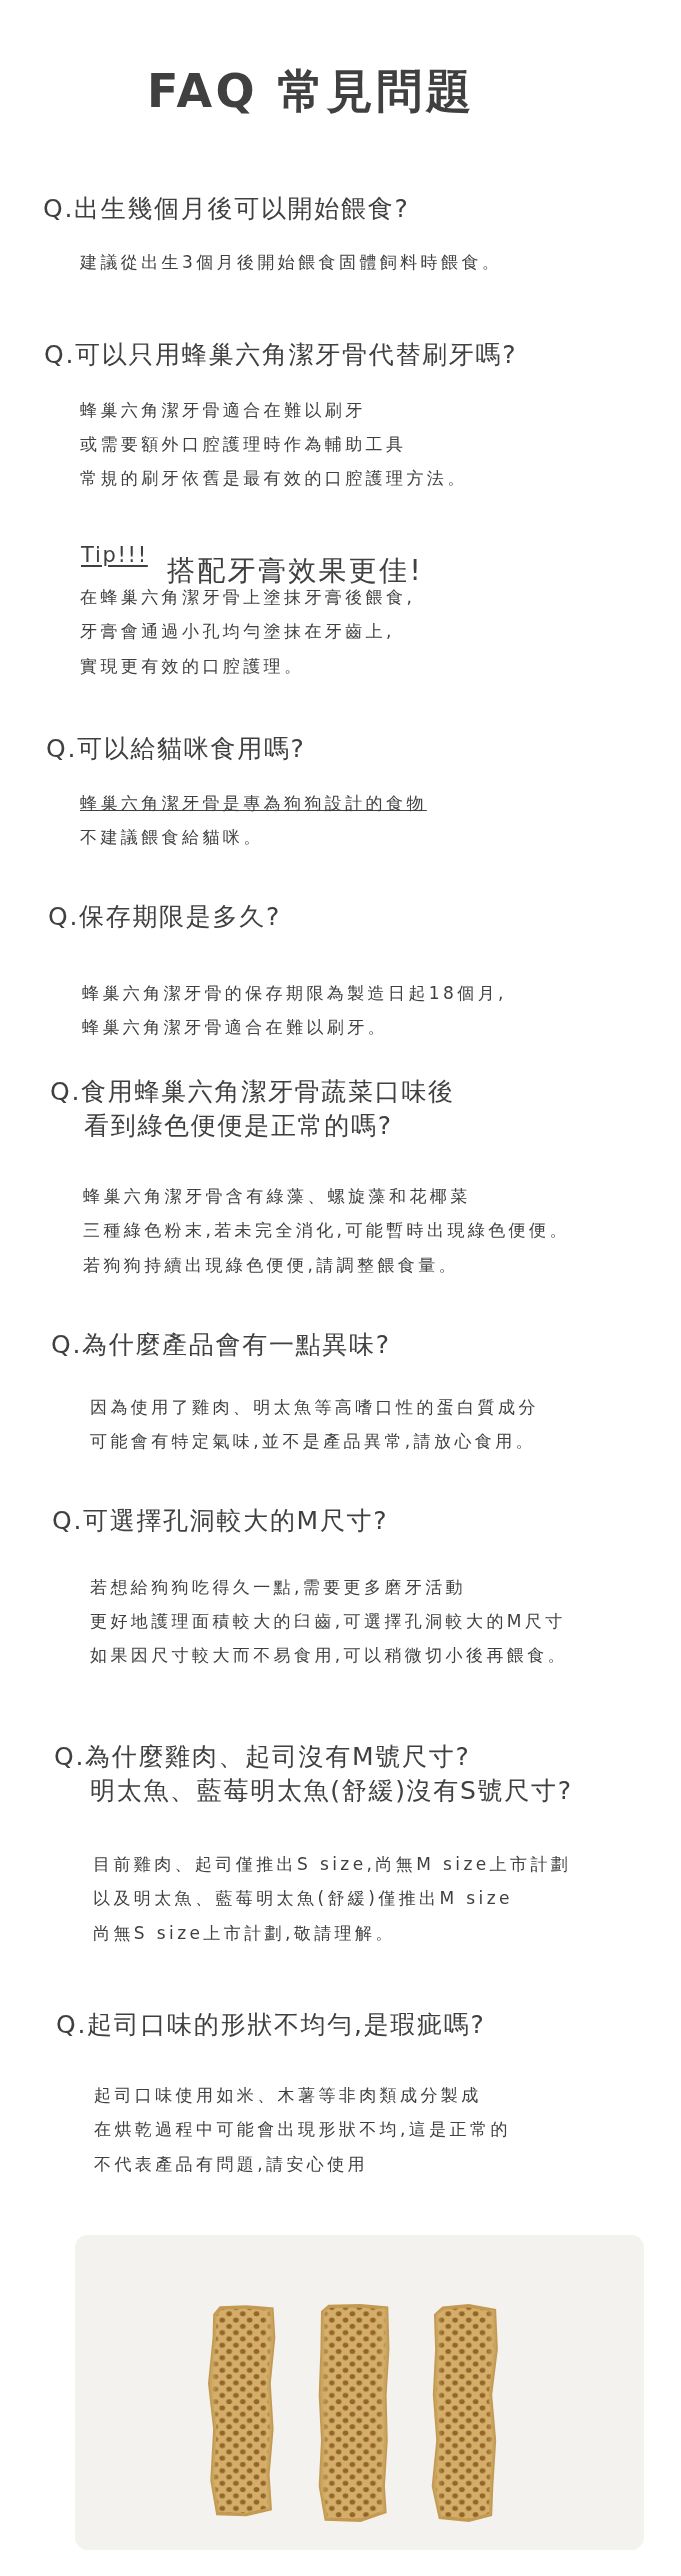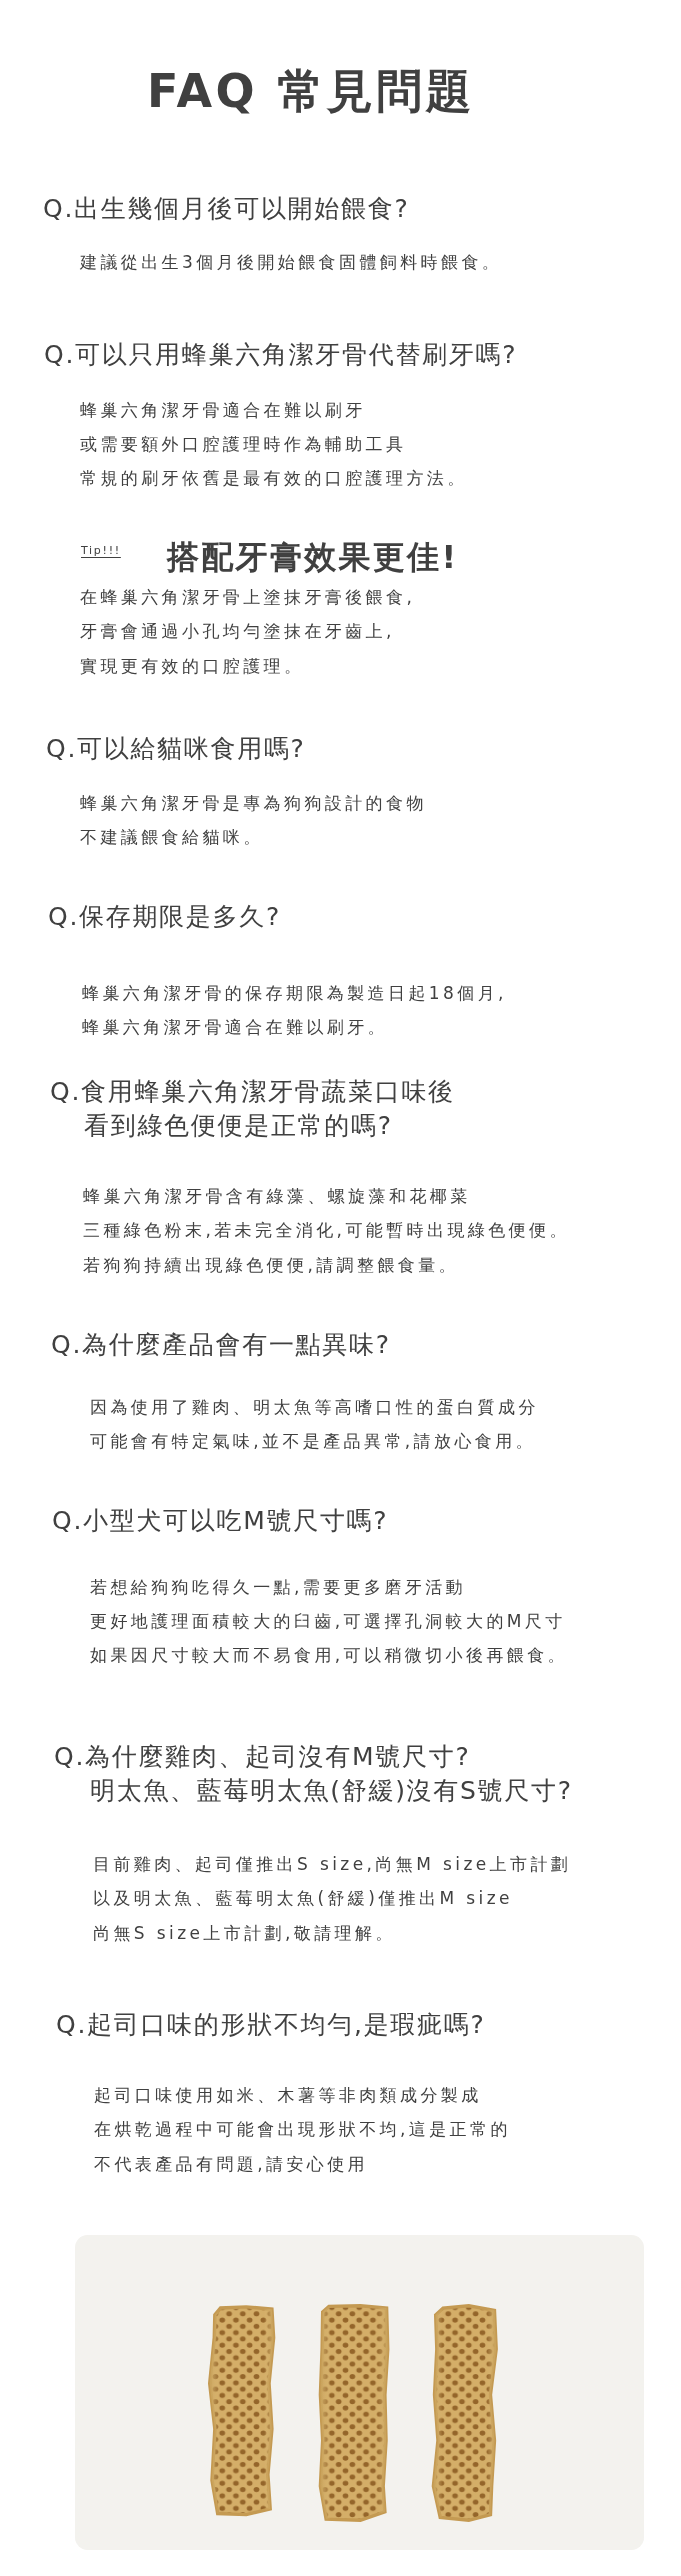--- a/index.html
+++ b/index.html
@@ -2,22 +2,22 @@
 <html style="font-size:9px"><head>
 <meta charset="utf-8">
 <style>
   html, body { margin:0; padding:0; background:#ffffff; }
   body { width:682px; height:2576px; position:relative; overflow:hidden;
          font-family:"DejaVu Sans","Liberation Sans",sans-serif; color:#404040; }
   .abs { position:absolute; white-space:nowrap; }
   .title { font-size:46px; font-weight:bold; letter-spacing:3.4px; line-height:1; }
   .q { font-size:25px; line-height:1; letter-spacing:1.7px; font-weight:500; }
   .a { font-size:17px; line-height:1; letter-spacing:3.4px; }
-  .tip-label { font-size:11px; line-height:1; text-decoration:underline; text-underline-offset:3.4px; letter-spacing:1.7px; }
-  .tip-title { font-size:32px; line-height:1; font-weight:bold; letter-spacing:2.3px; }
+  .tip-label { font-size:21px; line-height:1; text-decoration:underline; text-underline-offset:3.4px; letter-spacing:1.7px; }
+  .tip-title { font-size:28px; line-height:1; font-weight:normal; letter-spacing:2.3px;margin-top:16px; }
   .panel { position:absolute; left:75px; top:2235px; width:569px; height:315px;
            background:#f3f2ee; border-radius:12.5px; }
 </style>
 </head>
 <body>
 
 <h1 class="abs title" style="left:0;width:622px;text-align:center;top:68px;margin:0;">FAQ 常見問題</h1>
 
 <div>
   <div class="abs q" style="left:43px;top:196px;">Q.出生幾個月後可以開始餵食?</div>
@@ -33,21 +33,21 @@
     <span class="abs tip-label" style="left:81px;top:545px;">Tip!!!</span>
     <span class="abs tip-title" style="left:167px;top:541px;">搭配牙膏效果更佳!</span>
     <div class="abs a" style="left:80px;top:589px;">在蜂巢六角潔牙骨上塗抹牙膏後餵食,</div>
     <div class="abs a" style="left:80px;top:623px;">牙膏會通過小孔均勻塗抹在牙齒上,</div>
     <div class="abs a" style="left:80px;top:658px;">實現更有效的口腔護理。</div>
   </div>
 </div>
 
 <div>
   <div class="abs q" style="left:46px;top:736px;">Q.可以給貓咪食用嗎?</div>
-  <div class="abs a" style="left:80px;top:795px;">蜂巢六角潔牙骨是專為狗狗設計的食物</div>
+  <div class="abs a" style="left:80px;top:795px;text-decoration:underline;">蜂巢六角潔牙骨是專為狗狗設計的食物</div>
   <div class="abs a" style="left:80px;top:829px;">不建議餵食給貓咪。</div>
 </div>
 
 <div>
   <div class="abs q" style="left:48px;top:904px;">Q.保存期限是多久?</div>
   <div class="abs a" style="left:82px;top:985px;">蜂巢六角潔牙骨的保存期限為製造日起18個月,</div>
   <div class="abs a" style="left:82px;top:1019px;">蜂巢六角潔牙骨適合在難以刷牙。</div>
 </div>
 
 <div>
@@ -58,21 +58,21 @@
   <div class="abs a" style="left:83px;top:1257px;">若狗狗持續出現綠色便便,請調整餵食量。</div>
 </div>
 
 <div>
   <div class="abs q" style="left:51px;top:1332px;">Q.為什麼產品會有一點異味?</div>
   <div class="abs a" style="left:90px;top:1399px;">因為使用了雞肉、明太魚等高嗜口性的蛋白質成分</div>
   <div class="abs a" style="left:90px;top:1433px;">可能會有特定氣味,並不是產品異常,請放心食用。</div>
 </div>
 
 <div>
-  <div class="abs q" style="left:52px;top:1508px;">Q.小型犬可以吃M號尺寸嗎?</div>
+  <div class="abs q" style="left:52px;top:1508px;">Q.可選擇孔洞較大的M尺寸?</div>
   <div class="abs a" style="left:90px;top:1579px;">若想給狗狗吃得久一點,需要更多磨牙活動</div>
   <div class="abs a" style="left:90px;top:1613px;">更好地護理面積較大的臼齒,可選擇孔洞較大的M尺寸</div>
   <div class="abs a" style="left:90px;top:1647px;">如果因尺寸較大而不易食用,可以稍微切小後再餵食。</div>
 </div>
 
 <div>
   <div class="abs q" style="left:54px;top:1744px;">Q.為什麼雞肉、起司沒有M號尺寸?</div>
   <div class="abs q" style="left:90px;top:1778px;">明太魚、藍莓明太魚(舒緩)沒有S號尺寸?</div>
   <div class="abs a" style="left:93px;top:1856px;">目前雞肉、起司僅推出S size,尚無M size上市計劃</div>
   <div class="abs a" style="left:93px;top:1890px;">以及明太魚、藍莓明太魚(舒緩)僅推出M size</div>

